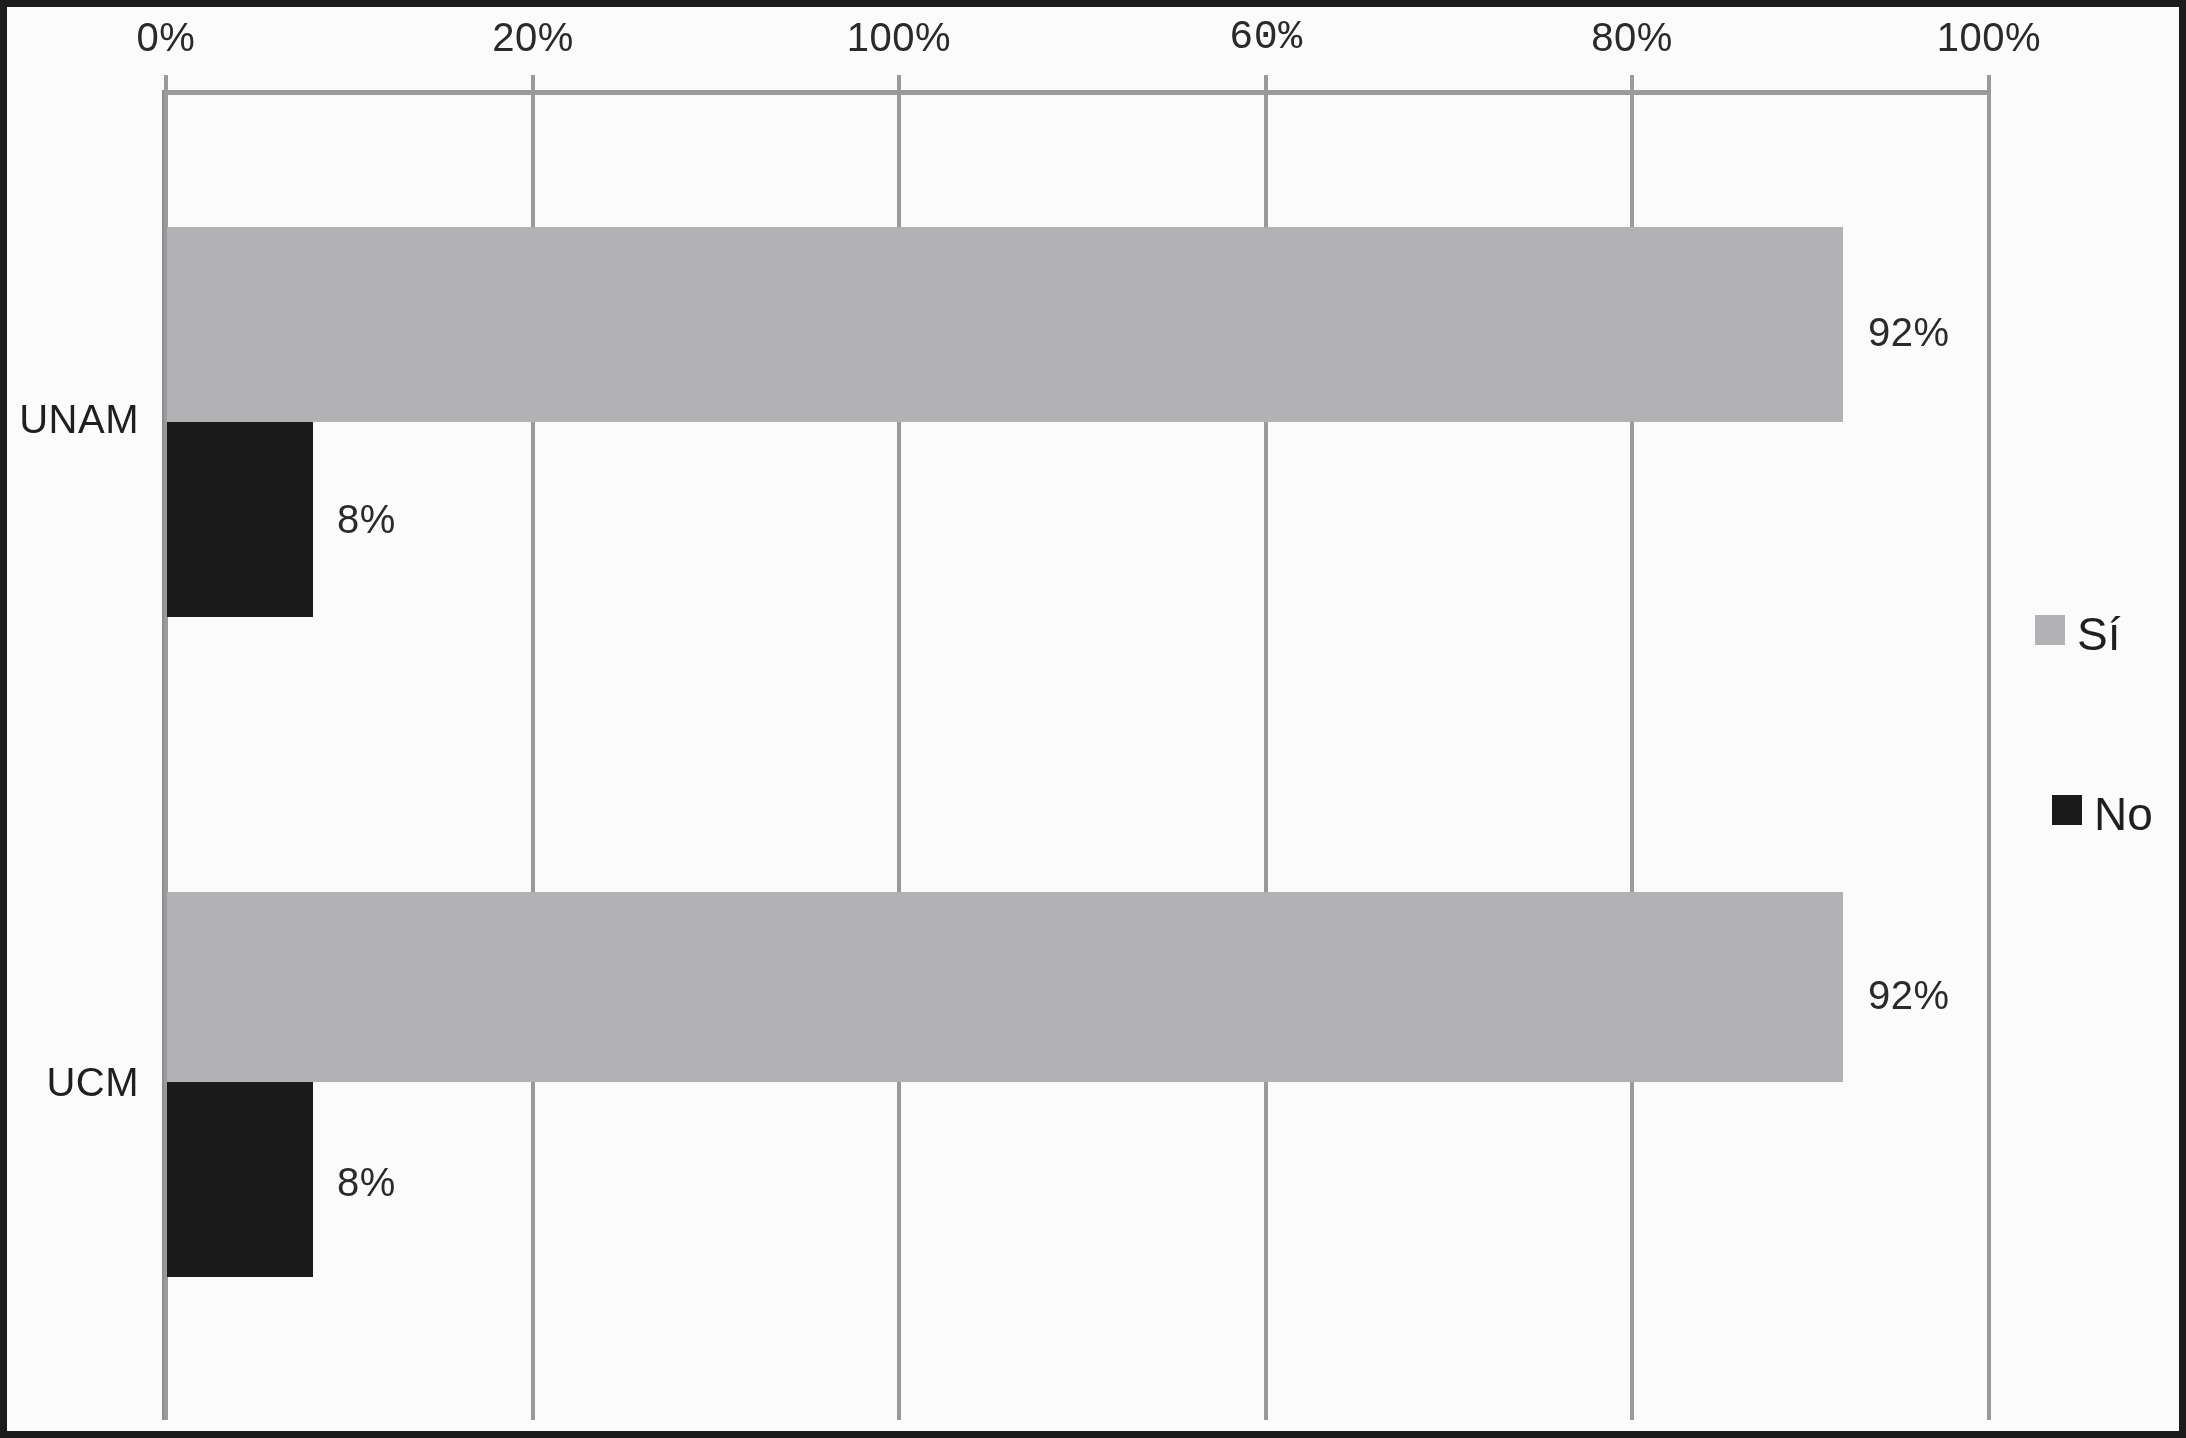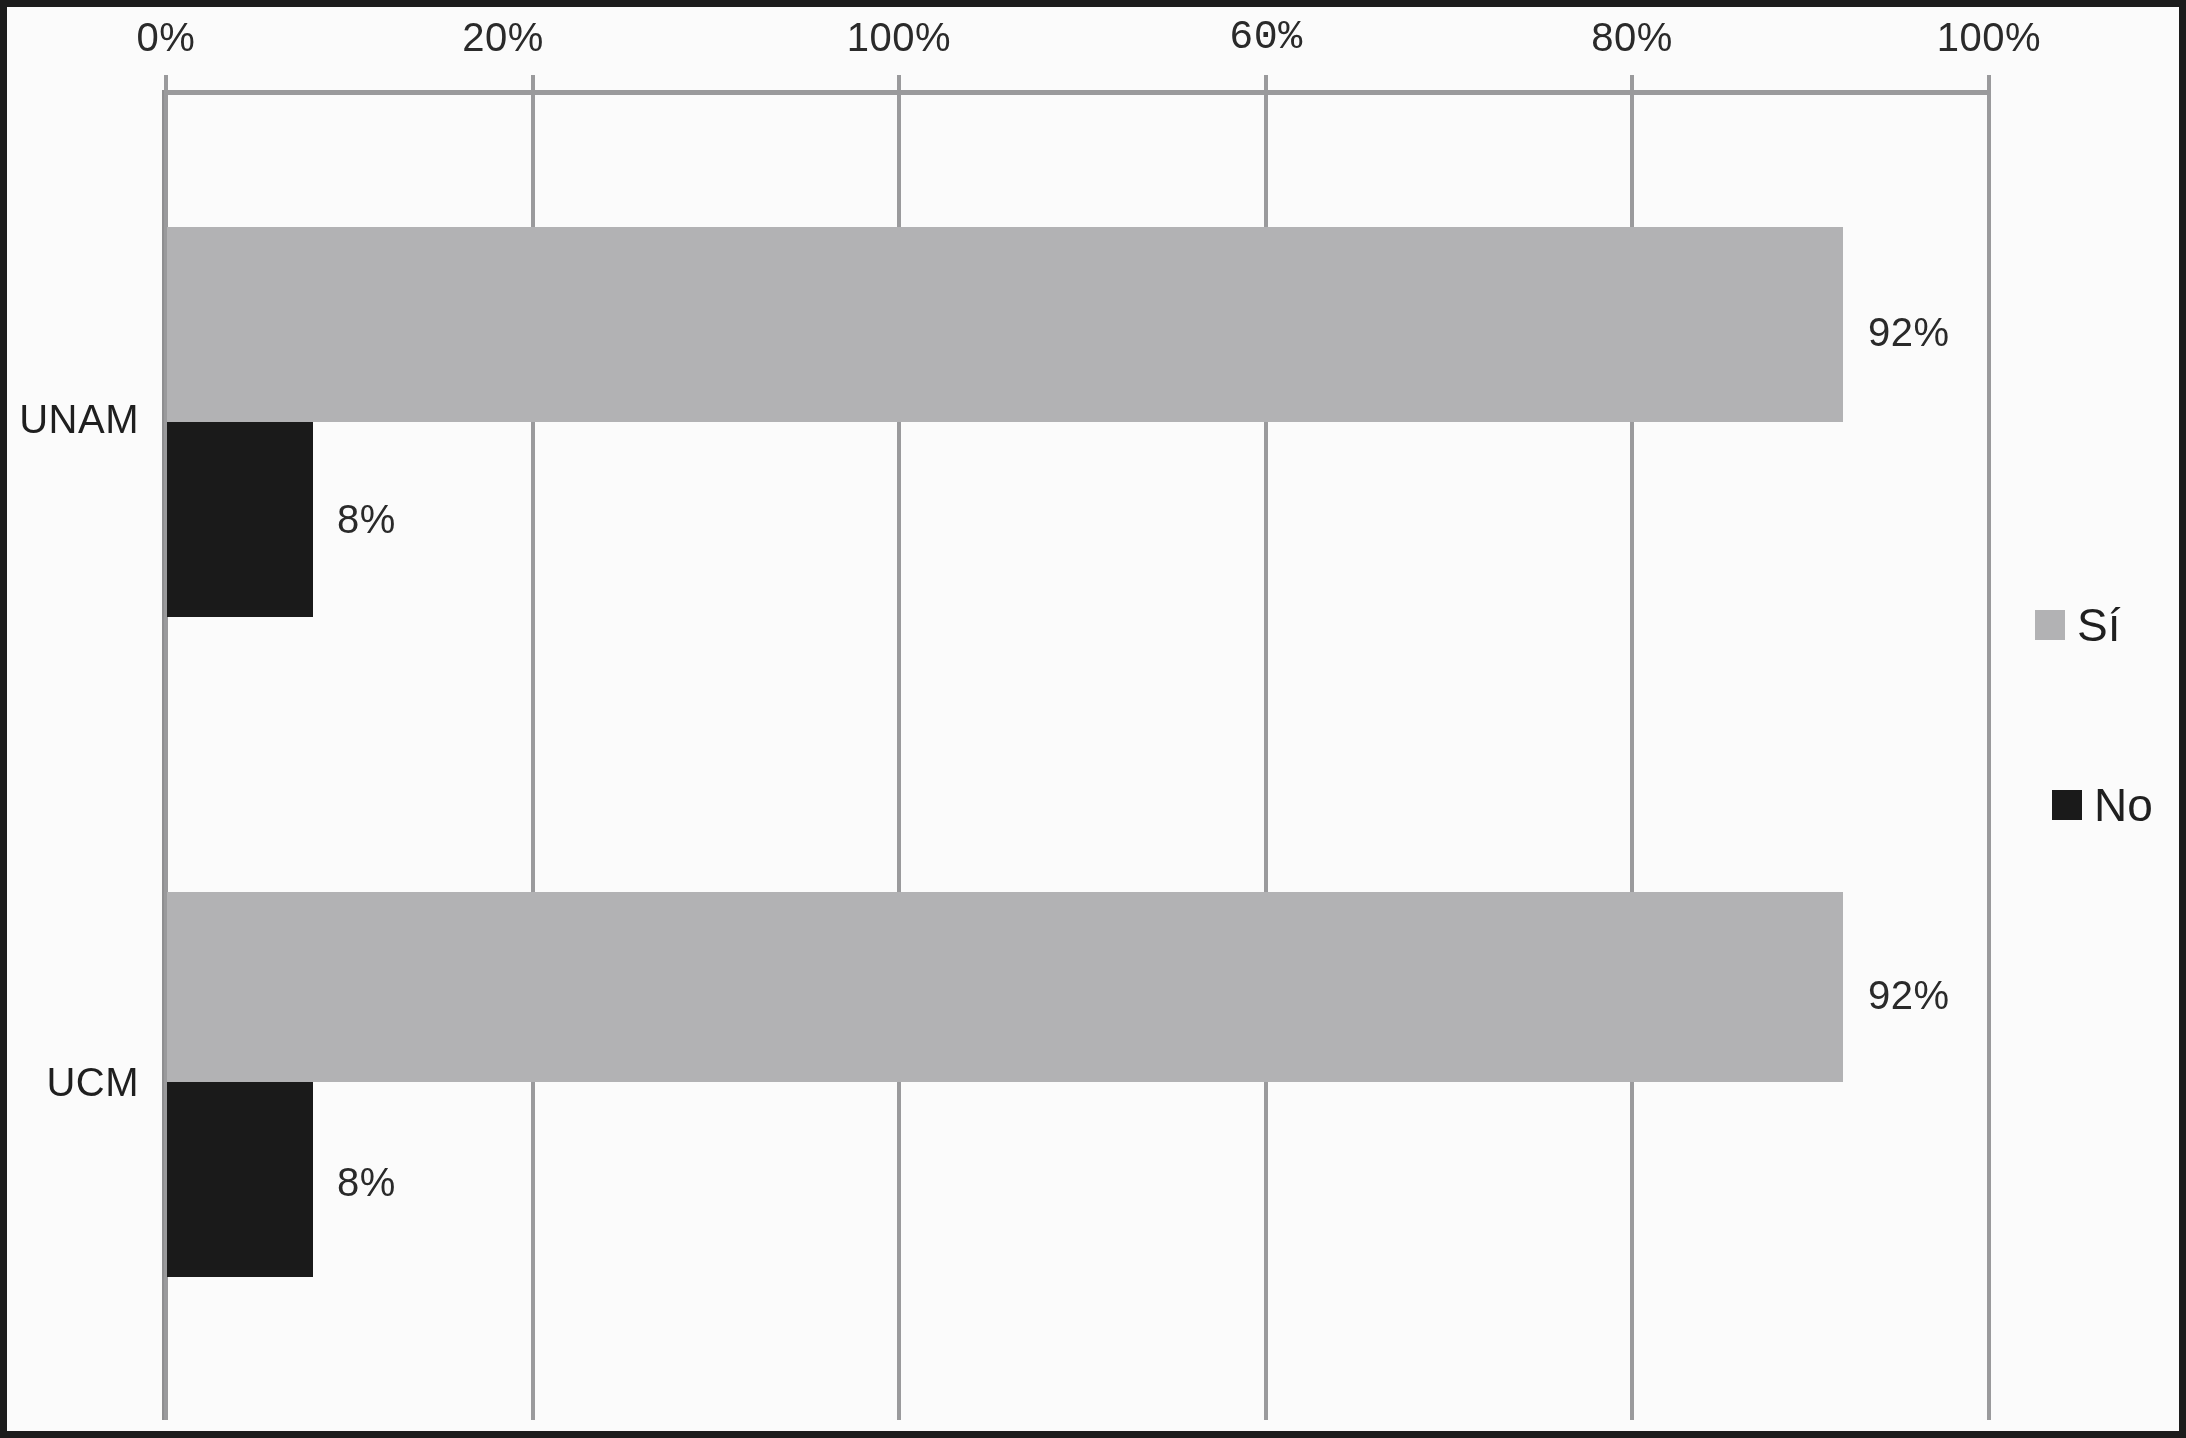--- a/index.html
+++ b/index.html
@@ -102,38 +102,39 @@
   .legend-swatch {
     width: 30px;
     height: 30px;
     margin-right: 12px;
     flex: 0 0 auto;
   }
   .legend-label {
     font-size: 46px;
     color: #1f1f1f;
     line-height: 1;
+    margin-top: 9px;
   }
 </style>
 </head>
 <body>
 
 <div id="figure">
 
   <div class="axis-line-top"></div>
 
   <div class="axis-line-left"></div>
 
   <div class="gridline" style="left:157px;"></div>
   <div class="tick-stub" style="left:157px;"></div>
   <div class="xtick-label" style="left:159px;">0%</div>
 
   <div class="gridline" style="left:524px;"></div>
   <div class="tick-stub" style="left:524px;"></div>
-  <div class="xtick-label" style="left:496px;">20%</div>
+  <div class="xtick-label" style="left:526px;">20%</div>
 
   <div class="gridline" style="left:890px;"></div>
   <div class="tick-stub" style="left:890px;"></div>
   <div class="xtick-label" style="left:892px;">100%</div>
 
   <div class="gridline" style="left:1257px;"></div>
   <div class="tick-stub" style="left:1257px;"></div>
   <div class="xtick-label" style="left:1259px;font-family:Liberation Mono, monospace;">60%</div>
 
   <div class="gridline" style="left:1623px;"></div>

